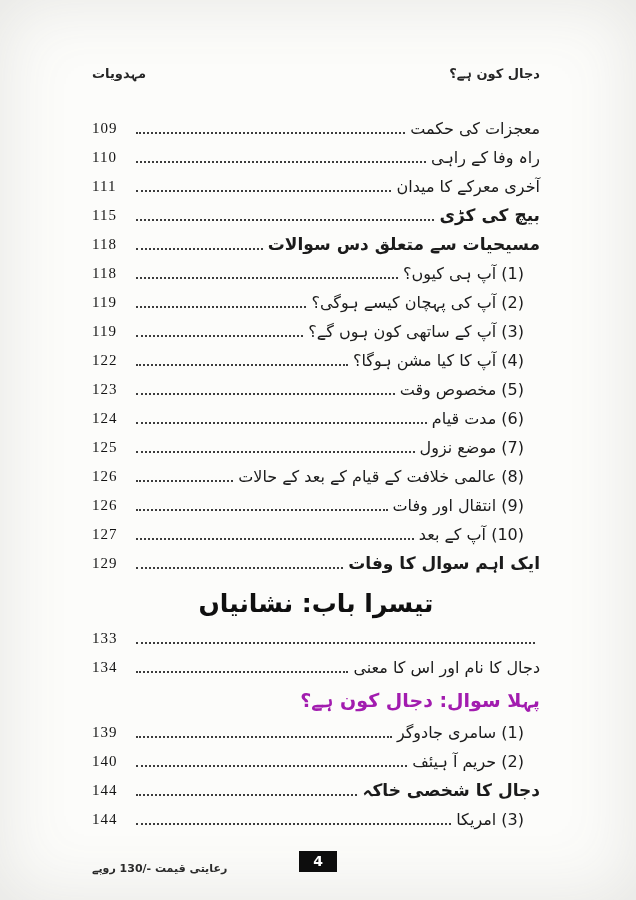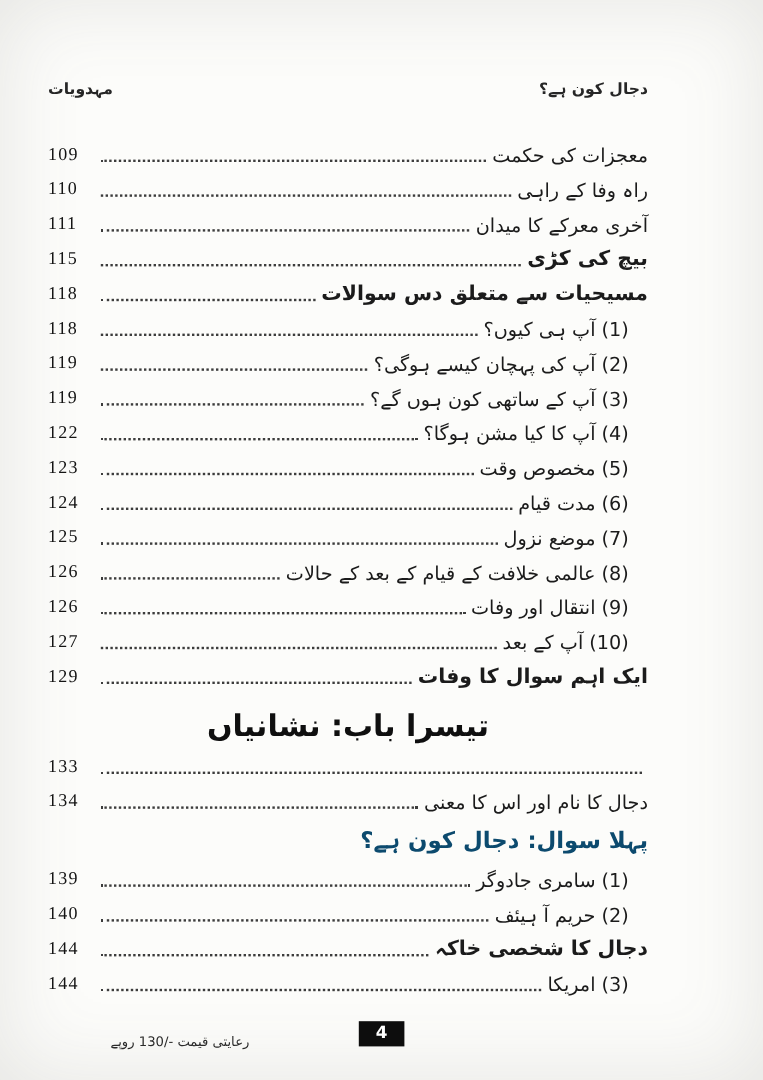--- a/index.html
+++ b/index.html
@@ -8,21 +8,21 @@
     background: #e3e1dd;
     font-family: "DejaVu Sans", sans-serif;
     color: #1a1a1a;
   }
   .page {
     position: relative;
     width: 636px;
     height: 900px;
     background: #fcfcfa;
     box-shadow: inset 0 0 70px rgba(95, 90, 82, 0.14);
-    padding: 66px 96px 0 40px;
+    padding: 66px 96px 0 92px;
     overflow: hidden;
   }
   
   .running-head {
     display: flex;
     justify-content: space-between;
     align-items: baseline;
     font-size: 13px;
     font-weight: bold;
     color: #262626;
@@ -72,21 +72,21 @@
     line-height: 38px;
     margin-top: 8px;
     color: #0f0f0f;
   }
   .question-heading {
     text-align: right;
     font-weight: bold;
     font-size: 19px;
     line-height: 34px;
     margin-top: 2px;
-    color: #0c4a6e;
+    color: #a21caf;
   }
   
   .footer { position: absolute; left: 0; bottom: 0; width: 636px; height: 60px; }
   .page-badge {
     position: absolute;
     left: 299px;
     bottom: 28px;
     width: 38px;
     height: 21px;
     background: #0d0d0d;
@@ -94,21 +94,21 @@
     text-align: center;
     line-height: 21px;
     font-size: 14px;
     font-weight: bold;
   }
   .price-note {
     position: absolute;
     left: 92px;
     bottom: 25px;
     font-size: 11px;
-    font-weight: normal;
+    font-weight: bold;
     direction: rtl;
     color: #2a2a2a;
   }
 </style>
 </head>
 <body>
 
 <div class="page">
 
   <div class="running-head">

